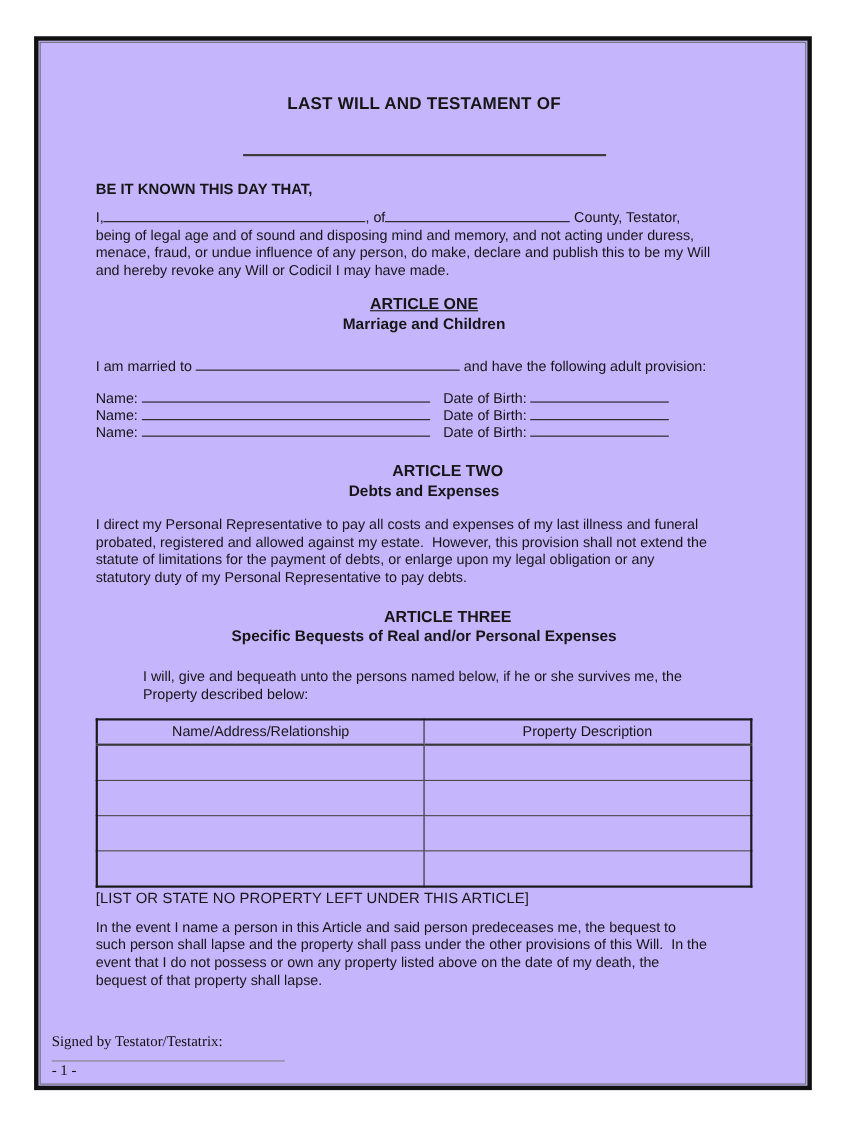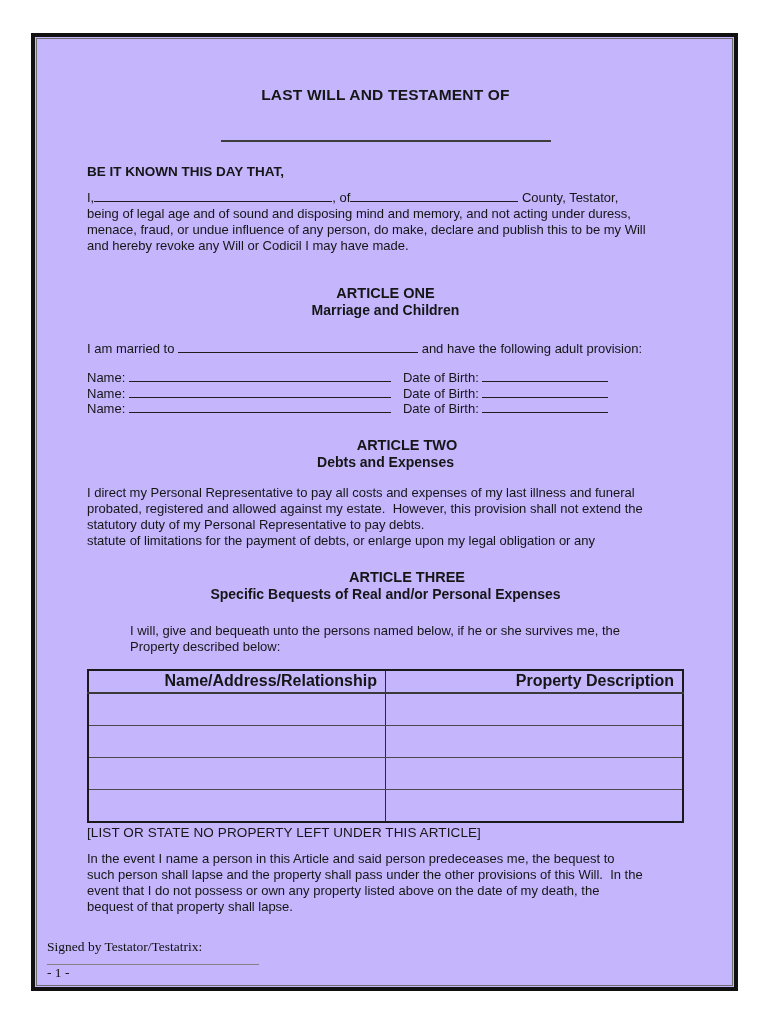--- a/index.html
+++ b/index.html
@@ -29,34 +29,34 @@
   .para-line { white-space:pre; }
 
   .blank { display:inline-block; height:11px; border-bottom:1px solid #1d1d1d; vertical-align:baseline; }
   .b-given   { width:238px; }
   .b-county  { width:168px; }
   .b-married { width:240px; }
   .b-name    { width:262px; }
   .b-dob     { width:126px; }
 
   .mt10 { margin-top:10px; } .mt13 { margin-top:13px; } .mt14 { margin-top:14px; }
-  .mt20 { margin-top:20px;margin-left:43px; } .mt22 { margin-top:22px; } .mt31 { margin-top:31px; }
+  .mt20 { margin-top:20px;margin-left:43px; } .mt22 { margin-top:22px; } .mt31 { margin-top:15px;text-decoration:underline; }
 
   .article-head { text-align:center; font-weight:bold; font-size:14.5px; line-height:17px; }
   .article-sub  { text-align:center; font-weight:bold; font-size:14px; line-height:17px; }
 
   .name-row { line-height:15.5px; white-space:nowrap; }
   .name-row .dob-label { margin-left:12px; }
 
   table.bequest-table {
     width:100%; border-collapse:collapse; margin-top:14px;
     border:2px solid #1a1a1a; table-layout:fixed;
   }
   table.bequest-table th {
-    width:50%; text-align:right; font-weight:bold; font-size:16px;
+    width:50%; text-align:center; font-weight:normal; font-size:13px;
     padding:2px 8px; height:17px; border:1px solid #2a2a2a; border-bottom:2px solid #3a3a3a;
   }
   table.bequest-table td {
     height:29px; border:1px solid #4a4a4a; border-left:1px solid #2a2a2a; border-right:1px solid #2a2a2a;
   }
   .list-note { margin-top:2px; font-size:13.5px; letter-spacing:.1px; }
 
   .footer {
     position:absolute; left:7px; right:36px; bottom:6px;
     display:flex; align-items:baseline;
@@ -104,22 +104,22 @@
         <span class="blank b-name"></span><span class="dob-label">Date of Birth:</span>
         <span class="blank b-dob"></span></div>
     </div>
 
     <div class="article-head mt20">ARTICLE TWO</div>
     <div class="article-sub">Debts and Expenses</div>
 
     <div class="para mt14">
         <div class="para-line">I direct my Personal Representative to pay all costs and expenses of my last illness and funeral</div>
         <div class="para-line">probated, registered and allowed against my estate.  However, this provision shall not extend the</div>
+        <div class="para-line">statute of limitations for the payment of debts, or enlarge upon my legal obligation or any</div>
         <div class="para-line">statutory duty of my Personal Representative to pay debts.</div>
-        <div class="para-line">statute of limitations for the payment of debts, or enlarge upon my legal obligation or any</div>
       </div>
 
     <div class="article-head mt20">ARTICLE THREE</div>
     <div class="article-sub">Specific Bequests of Real and/or Personal Expenses</div>
 
     <div class="para mt20">
         <div class="para-line">I will, give and bequeath unto the persons named below, if he or she survives me, the</div>
         <div class="para-line">Property described below:</div>
       </div>
 

